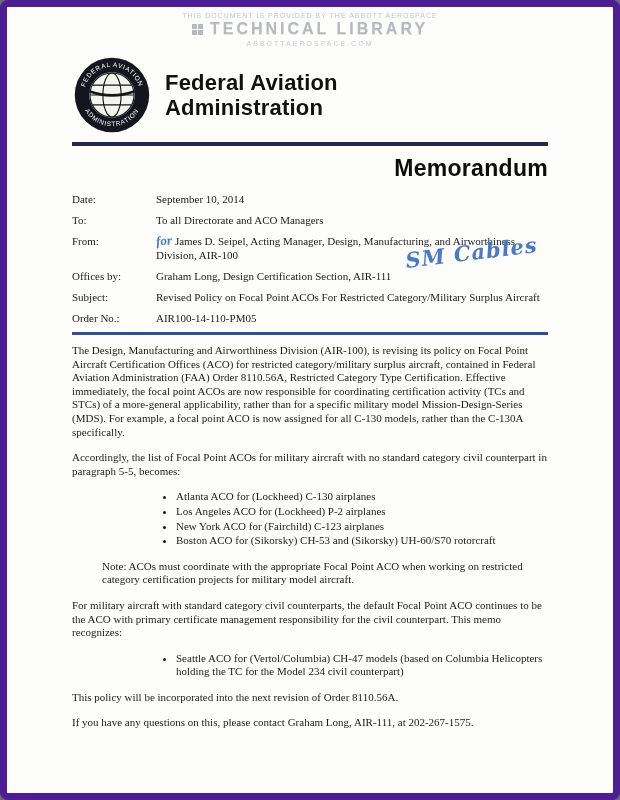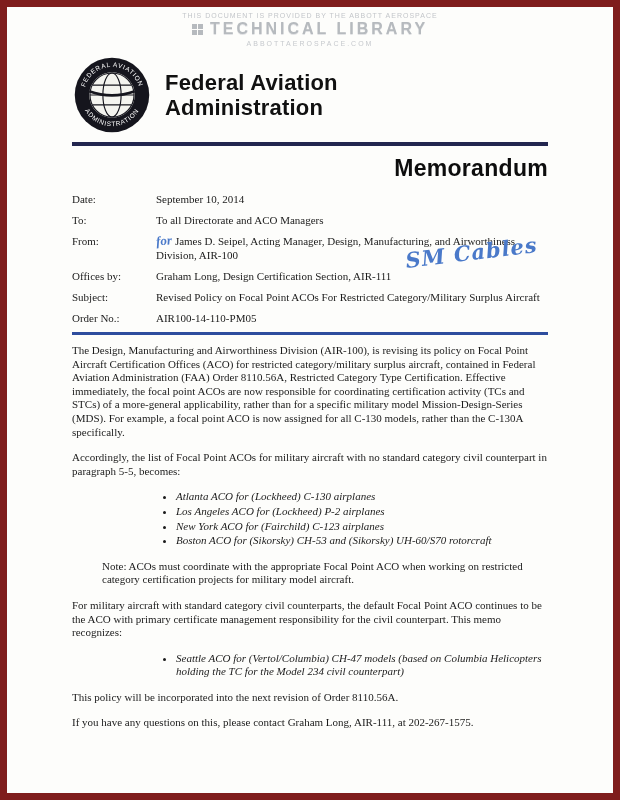--- a/index.html
+++ b/index.html
@@ -7,22 +7,22 @@
     width:620px;height:800px;
     background:#6a6b6e;
     font-family:"Liberation Serif",serif;
     color:#1b1b1b;
     -webkit-font-smoothing:antialiased;
   }
   .page{
     position:relative;
     width:606px;height:786px;
     background:#fdfdfb;
-    border:7px solid #7f1d1d;
-    border-radius:0;
+    border:7px solid #4c1d95;
+    border-radius:8px;
     overflow:hidden;
   }
   .content{padding:0 65px;}
 
   
   .watermark{text-align:center;padding-top:5px;color:#b9bcc0;}
   .wm-small{font-family:"Liberation Sans",sans-serif;font-size:7px;letter-spacing:1px;color:#c3c6ca;}
   .wm-main{
     font-family:"Liberation Sans",sans-serif;
     font-size:16px;font-weight:bold;letter-spacing:3px;
@@ -69,21 +69,21 @@
     font-family:"DejaVu Serif",serif;
     font-size:21px;letter-spacing:1px;
     transform:rotate(-7deg);
     pointer-events:none;
   }
 
   
   .memo-body{margin-top:9px;font-size:11px;line-height:13.6px;}
   .memo-body p{margin:0 0 12px;}
   .memo-body ul{margin:0 0 12px;padding-left:104px;}
-  .memo-body li{margin-bottom:1px;font-style:italic;}
+  .memo-body li{margin-bottom:1px;}
   .note{margin:0 0 12px 30px;width:436px;}
 </style>
 </head>
 <body>
 
 <div class="page">
 
   <div class="watermark">
     <div class="wm-small">THIS DOCUMENT IS PROVIDED BY THE ABBOTT AEROSPACE</div>
     <div class="wm-main">

